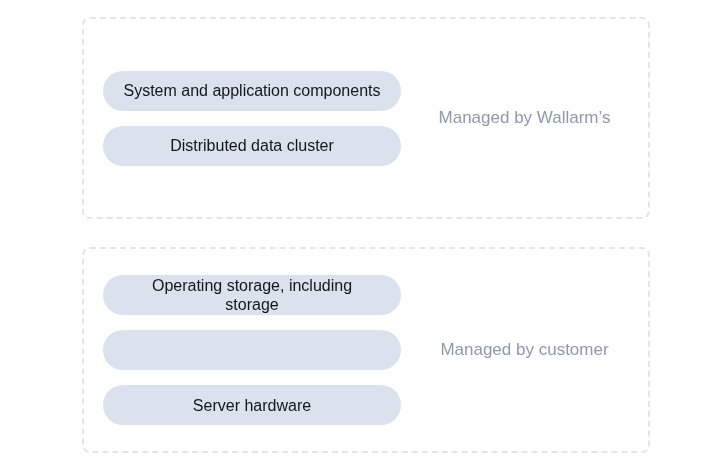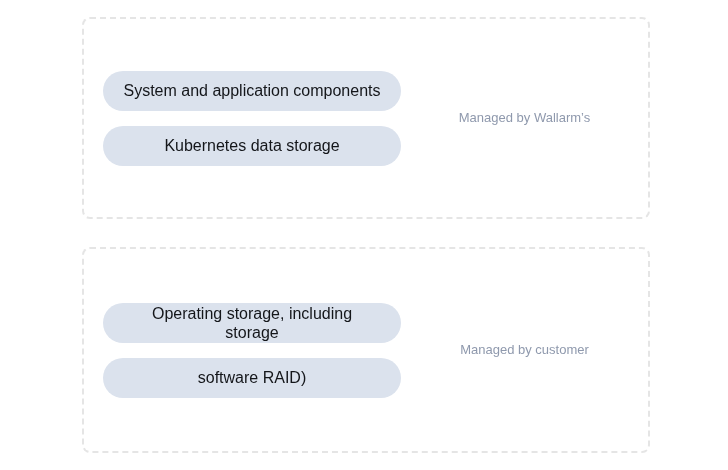--- a/index.html
+++ b/index.html
@@ -55,54 +55,56 @@
     padding: 0 10px;
   }
   .pill-line { display: block; white-space: nowrap; }
   .side-label {
     flex: 1 1 auto;
     display: flex;
     flex-direction: column;
     align-items: center;
     justify-content: center;
     color: var(--label-text);
-    font-size: 13px;
+    font-size: 17px;
     line-height: 22px;
     text-align: center;
     padding: 0 8px;
   }
   .label-line { display: block; white-space: nowrap; }
 </style>
 </head>
 <body>
 
 <div class="canvas">
 
   <section class="group group-top">
     <div class="pill-stack">
       <div class="pill">
         <span class="pill-line">System and application components</span>
       </div>
       <div class="pill">
-        <span class="pill-line">Kubernetes data storage</span>
+        <span class="pill-line">Distributed data cluster</span>
       </div>
     </div>
     <div class="side-label">
       <span class="label-line">Managed by Wallarm’s</span>
     </div>
   </section>
 
   <section class="group group-bottom">
     <div class="pill-stack">
       <div class="pill">
         <span class="pill-line">Operating storage, including</span>
         <span class="pill-line">storage</span>
       </div>
       <div class="pill">
-        <span class="pill-line">software RAID)</span>
+      </div>
+      <div class="pill">
+        <span class="pill-line">Server hardware</span>
       </div>
     </div>
     <div class="side-label">
       <span class="label-line">Managed by customer</span>
     </div>
   </section>
 
 </div>
 
 </body></html>

